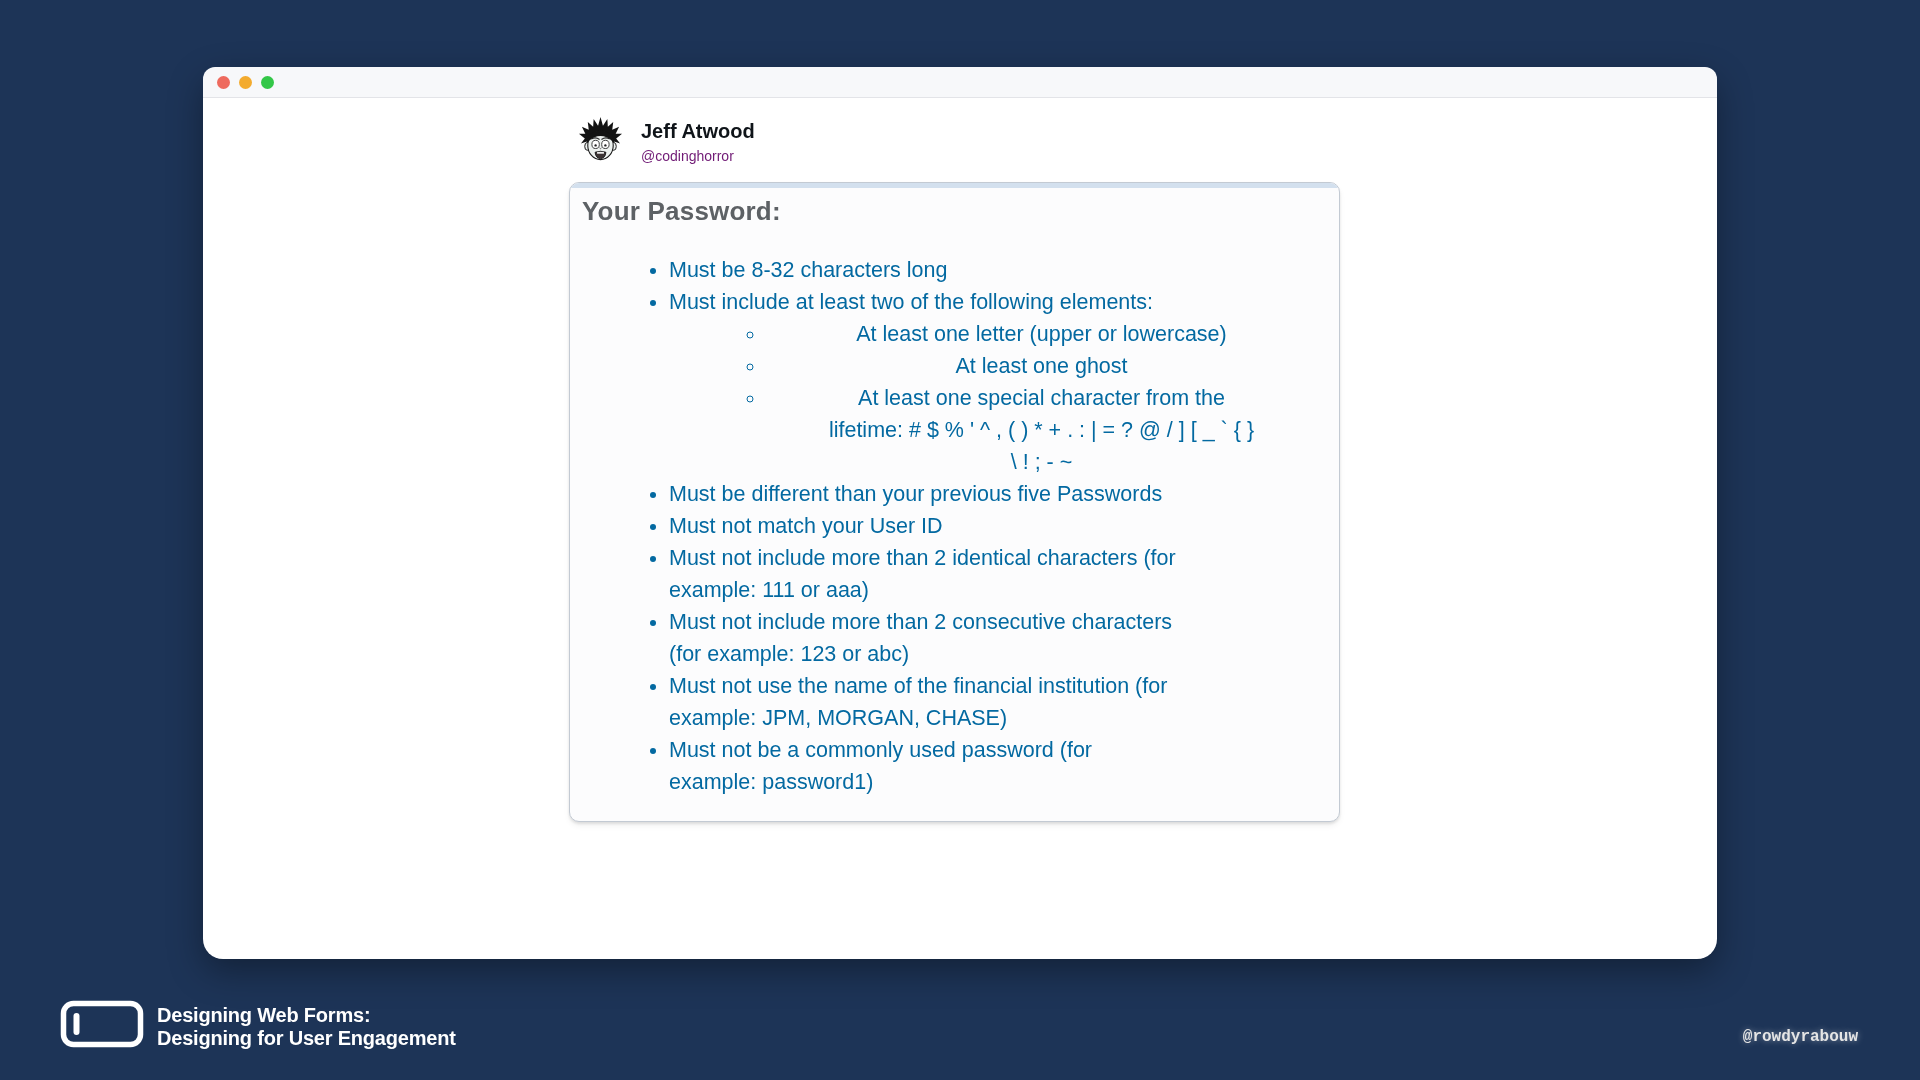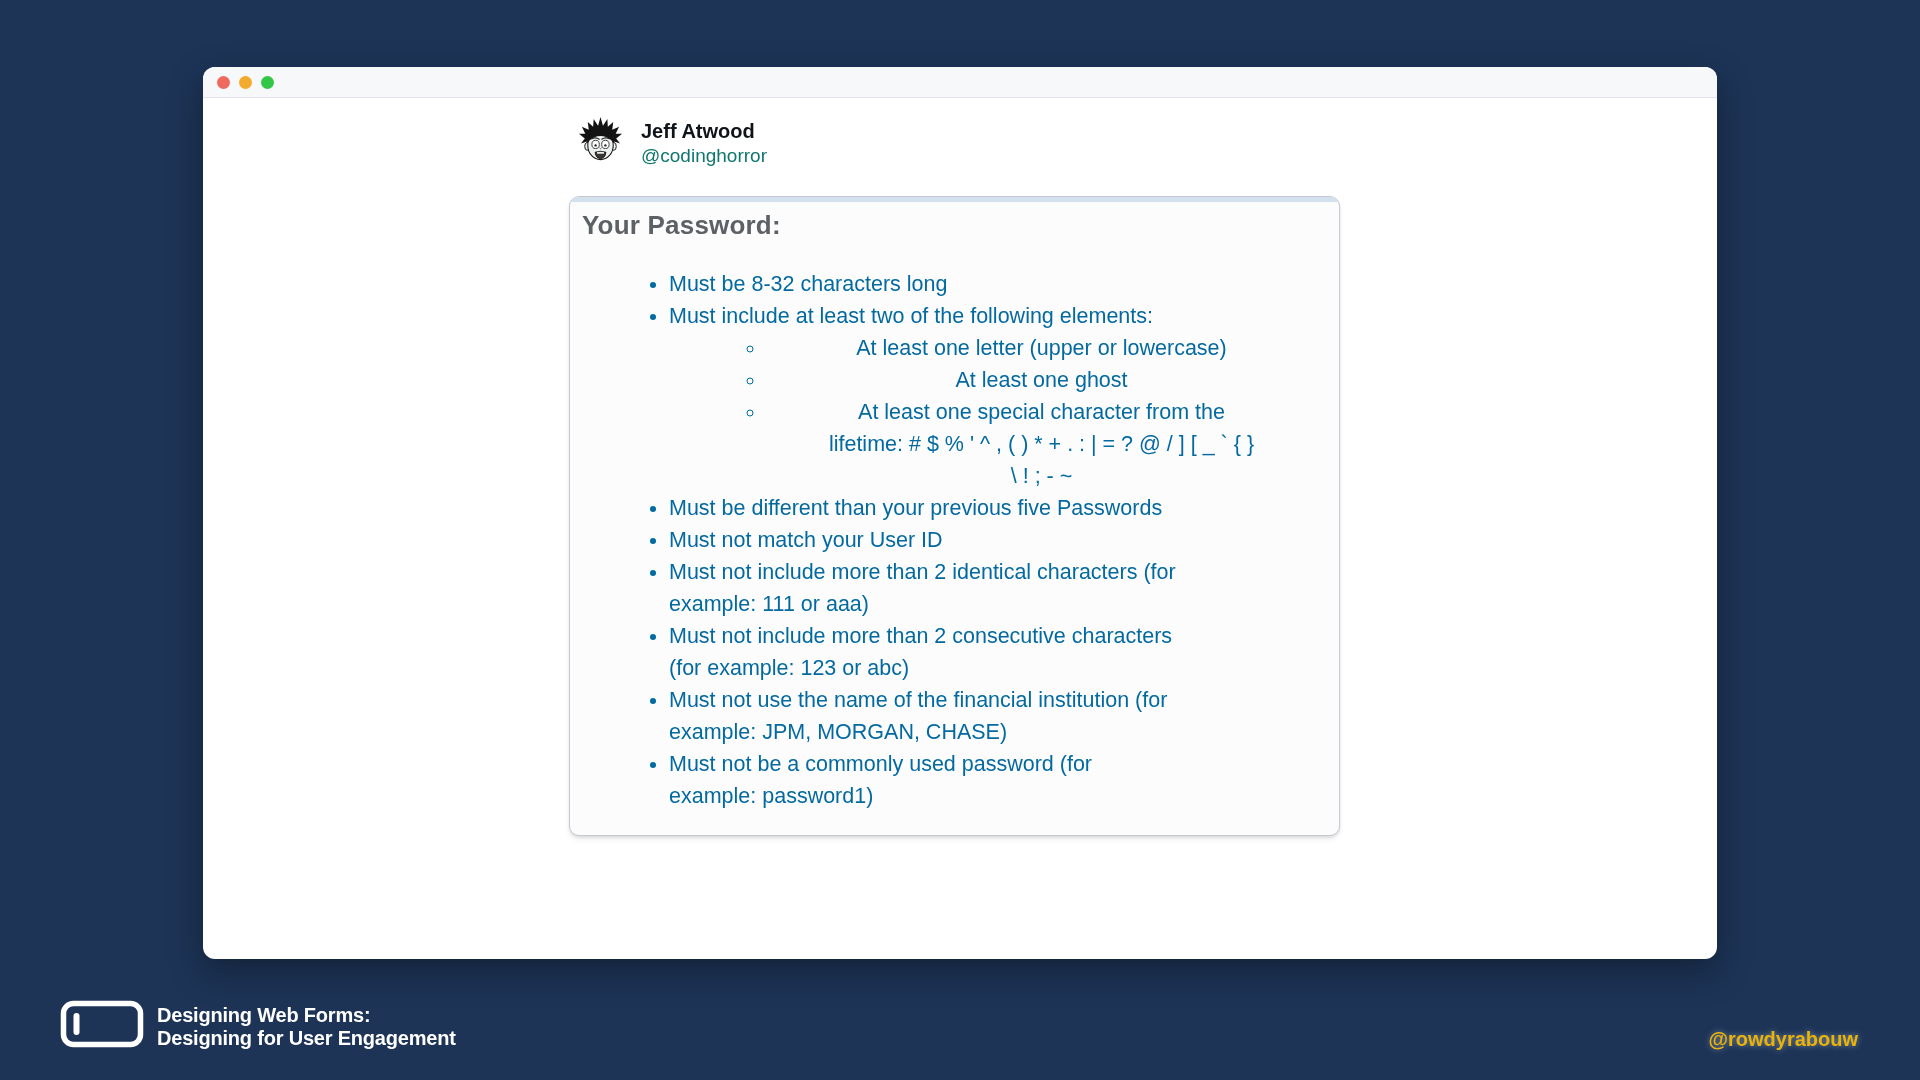--- a/index.html
+++ b/index.html
@@ -9,21 +9,21 @@
     background: #1d3457;
     font-family: "Liberation Sans", "DejaVu Sans", sans-serif;
   }
 
   
   .window {
     position: absolute;
     left: 203px; top: 67px;
     width: 1514px; height: 892px;
     background: #ffffff;
-    border-radius: 12px;
+    border-radius: 20px;
     box-shadow: 0 12px 34px rgba(0,0,0,.35);
   }
   .titlebar {
     height: 31px;
     background: #f7f8fa;
     border-bottom: 1px solid #e3e4e8;
     border-radius: 12px 12px 0 0;
     display: flex;
     align-items: center;
     padding-left: 14px;
@@ -33,33 +33,33 @@
   .dot.red    { background: #ee6a5e; }
   .dot.yellow { background: #f3ab2e; }
   .dot.green  { background: #33c748; }
 
   
   .tweet { position: absolute; left: 366px; top: 50px; width: 790px; }
   .tweet-header { display: flex; align-items: flex-start; gap: 17px; padding-left: 8px; }
   .avatar { width: 47px; height: 47px; flex: 0 0 auto; }
   .tweet-names { padding-top: 1px; }
   .tweet-name   { font-size: 20px; font-weight: 700; color: #0f1419; line-height: 26px; }
-  .tweet-handle { font-size: 19px; color: #0f766e; line-height: 24px; }
+  .tweet-handle { font-size: 14px; color: #701a75; line-height: 24px; }
   .tweet-text {
     margin-top: 15px;
     font-size: 21.5px;
     line-height: 33px;
     color: #0f1419;
     white-space: pre-line;
     letter-spacing: 0.1px;
   }
 
   
   .pwbox {
-    margin-top: 28px;
+    margin-top: 14px;
     width: 771px;
     height: 640px;
     background: #fcfcfd;
     border: 1px solid #c3cad3;
     border-radius: 10px;
     box-shadow: 0 2px 3px rgba(0,0,0,.10), 0 4px 6px rgba(0,0,0,.05);
     overflow: hidden;
     filter: blur(0.45px);
   }
   .pwbox-topbar {
@@ -98,24 +98,25 @@
     position: absolute; left: 157px; top: 1004px;
     color: #ffffff;
     font-size: 20px;
     font-weight: 700;
     line-height: 23px;
     white-space: pre-line;
     letter-spacing: -0.2px;
   }
   .footer-handle {
     position: absolute; right: 62px; top: 1028px;
-    color: #eab308;
-    font-size: 20px;
+    color: #e5e5e5;
+    font-size: 16px;
     font-weight: 700;
     text-shadow: 0 0 6px rgba(255,255,255,.45);
+    font-family: Liberation Mono, monospace;
   }
 </style>
 </head>
 <body>
 
 <div class="window">
   <div class="titlebar">
     <span class="dot red"></span>
     <span class="dot yellow"></span>
     <span class="dot green"></span>

